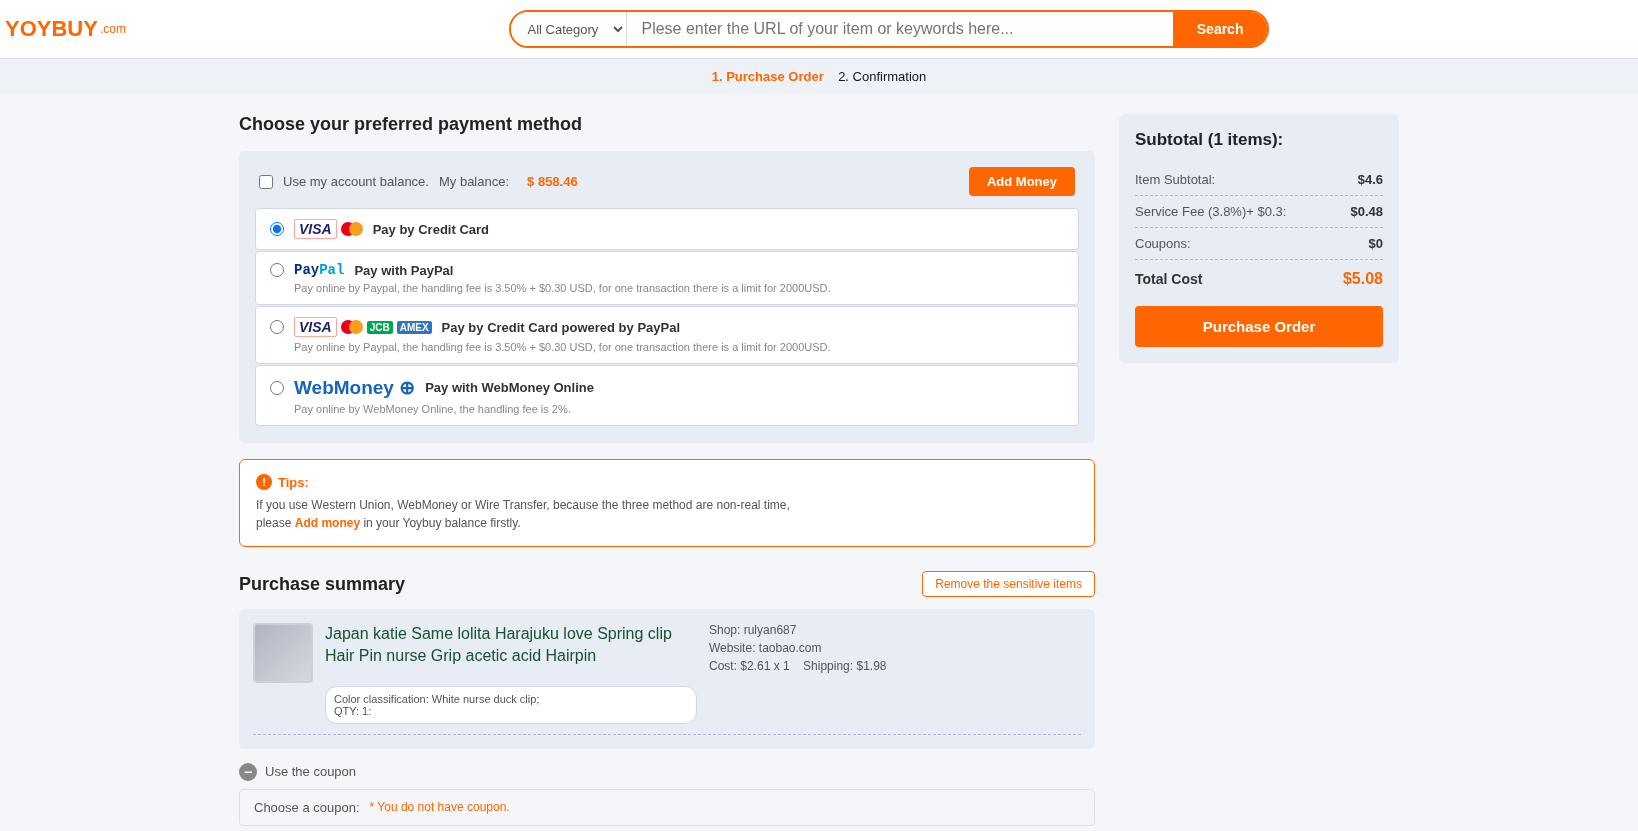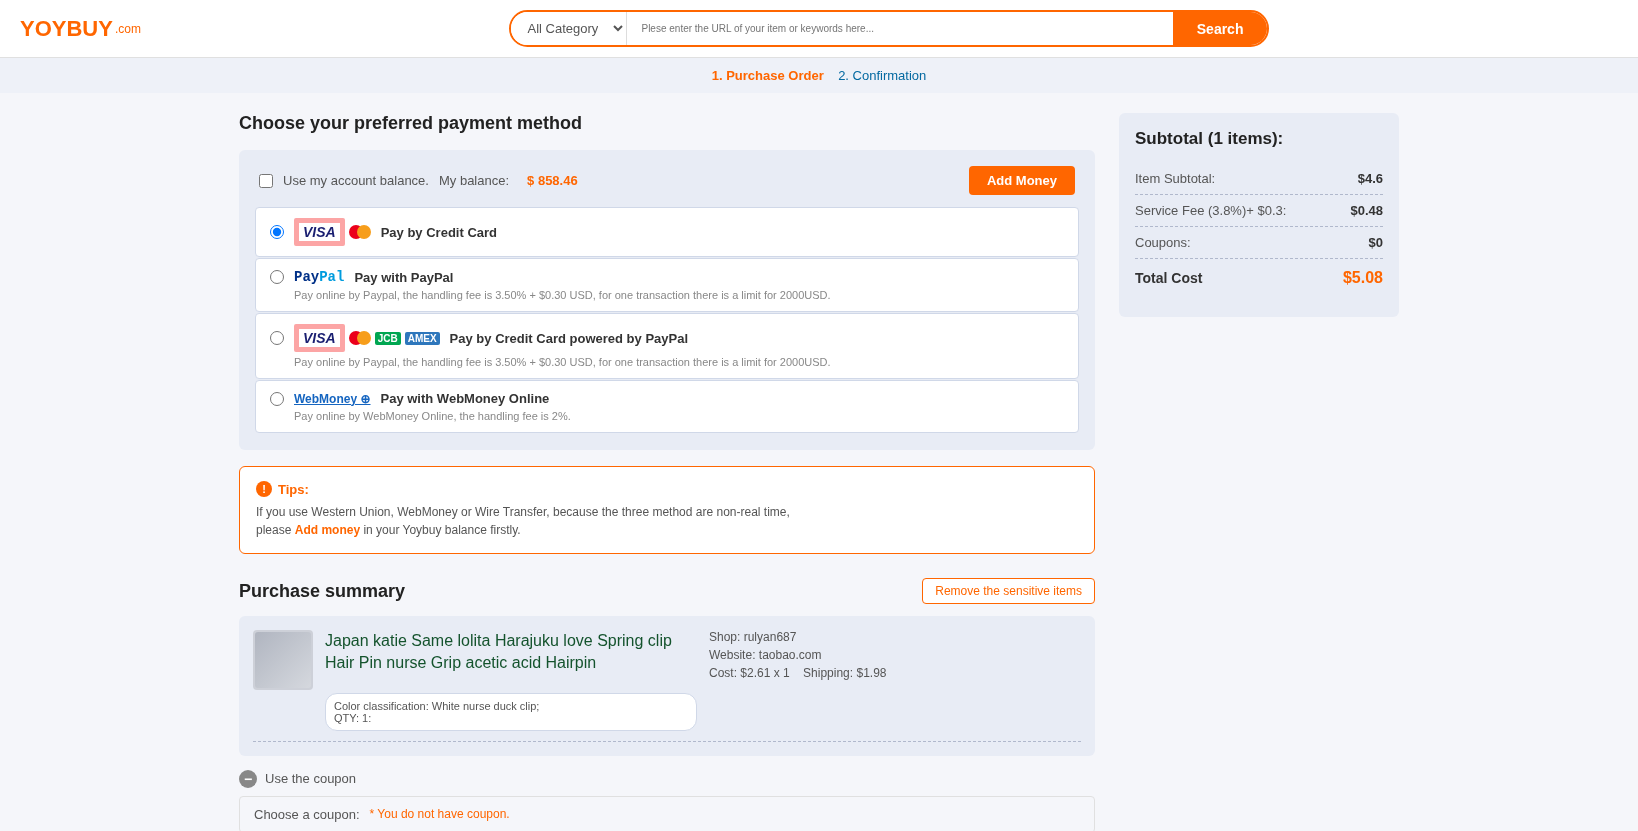--- a/index.html
+++ b/index.html
@@ -2,21 +2,21 @@
 <html><head>
   <meta charset="utf-8">
   <style>
     * { box-sizing: border-box; margin: 0; padding: 0; }
     body { font-family: Arial, sans-serif; background: #f5f6fa; color: #333; font-size: 13px; }
 
     
     .header {
       background: #fff;
       border-bottom: 1px solid #e0e0e0;
-      padding: 10px 20px;
+      padding: 10px 5px;
       display: flex;
       align-items: center;
       gap: 20px;
     }
     .logo {
       display: flex;
       align-items: center;
       gap: 2px;
       font-size: 22px;
       font-weight: bold;
@@ -40,21 +40,21 @@
       padding: 8px 12px;
       font-size: 13px;
       cursor: pointer;
       color: #555;
       outline: none;
     }
     .search-input {
       flex: 1;
       border: none;
       padding: 8px 14px;
-      font-size: 10px;
+      font-size: 16px;
       outline: none;
       color: #c2410c;
     }
     .search-btn {
       background: #f60;
       color: #fff;
       border: none;
       padding: 8px 24px;
       font-size: 14px;
       font-weight: bold;
@@ -63,21 +63,21 @@
 
     
     .breadcrumb {
       background: #eef1f8;
       text-align: center;
       padding: 10px;
       font-size: 13px;
       color: #888;
     }
     .breadcrumb .active { color: #f60; font-weight: bold; }
-    .breadcrumb .inactive { color: #0369a1; }
+    .breadcrumb .inactive { color: #0f172a; }
 
     
     .main-content {
       max-width: 1200px;
       margin: 20px auto;
       display: flex;
       gap: 24px;
       padding: 0 20px;
     }
     .left-col { flex: 1; }
@@ -141,21 +141,21 @@
     .payment-option input[type=radio] { width: 14px; height: 14px; }
     .payment-option-title { font-weight: bold; font-size: 13px; color: #333; }
     .payment-option-desc { font-size: 11px; color: #888; padding-left: 24px; }
 
     
     .visa-logo {
       font-weight: 900;
       font-size: 14px;
       color: #1a1f71;
       font-style: italic;
-      border: 5px solid #fca5a5;
+      border: 1px solid #fca5a5;
       padding: 1px 4px;
       border-radius: 2px;
     }
     .mastercard-icon {
       display: inline-flex;
       align-items: center;
     }
     .mc-red { width: 14px; height: 14px; border-radius: 50%; background: #eb001b; display: inline-block; }
     .mc-yellow { width: 14px; height: 14px; border-radius: 50%; background: #f79e1b; display: inline-block; margin-left: -6px; }
 
@@ -164,23 +164,22 @@
       font-weight: bold;
       font-size: 14px;
       color: #003087;
       font-family: Liberation Mono, monospace;
     }
     .paypal-logo span { color: #009cde; }
 
     
     .webmoney-logo {
       font-weight: bold;
-      font-size: 12px;
+      font-size: 19px;
       color: #1565C0;
-      text-decoration: underline;
     }
 
     
     .tips-box {
       border: 1px solid #f60;
       border-radius: 6px;
       padding: 14px 16px;
       background: #fff;
       margin-bottom: 24px;
     }
@@ -551,16 +550,17 @@
       <div class="subtotal-row">
         <span class="subtotal-label">Coupons:</span>
         <span class="subtotal-value">$0</span>
       </div>
 
       <div class="total-row">
         <span class="total-label">Total Cost</span>
         <span class="total-value">$5.08</span>
       </div>
 
+      <button class="purchase-order-btn">Purchase Order</button>
     </div>
   </div>
 
 </div>
 
 </body></html>

